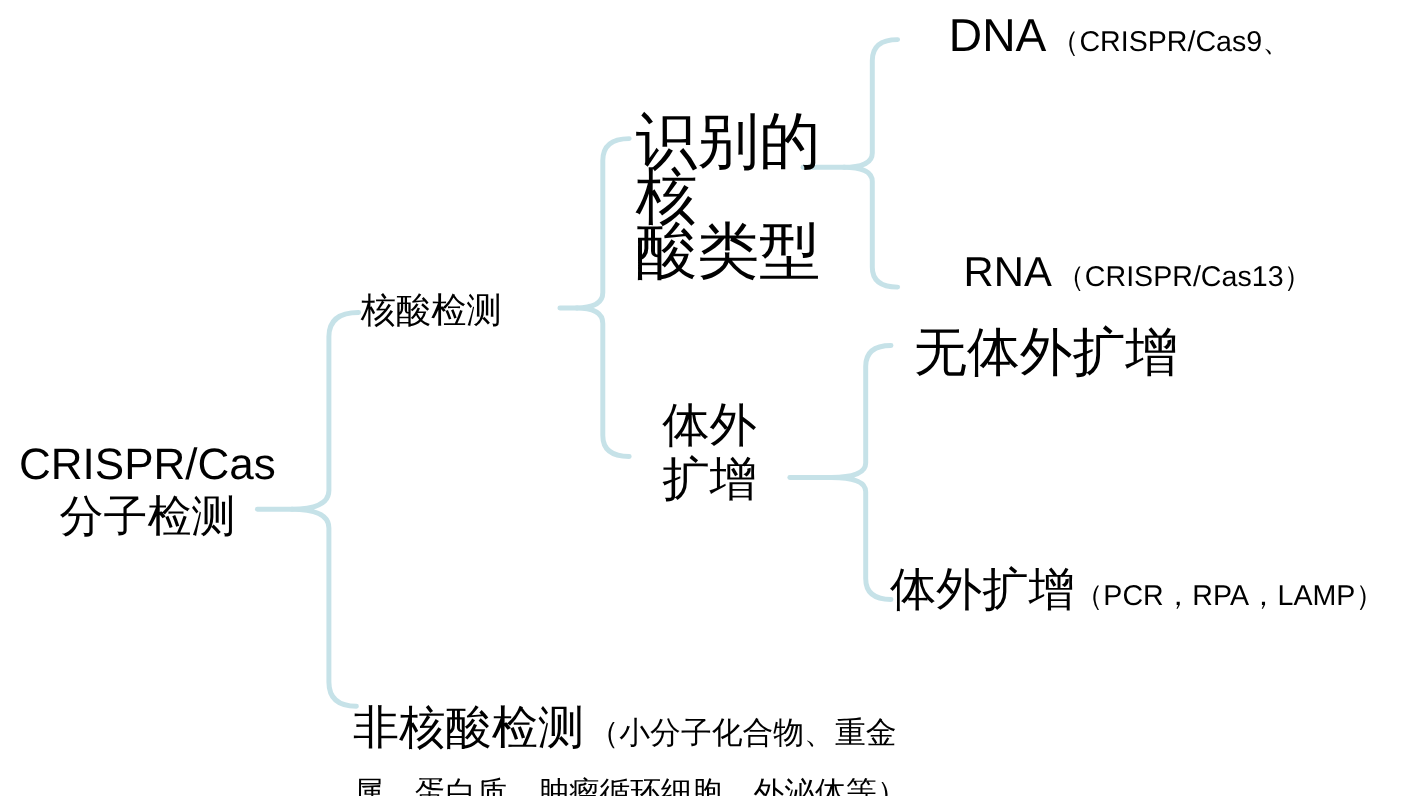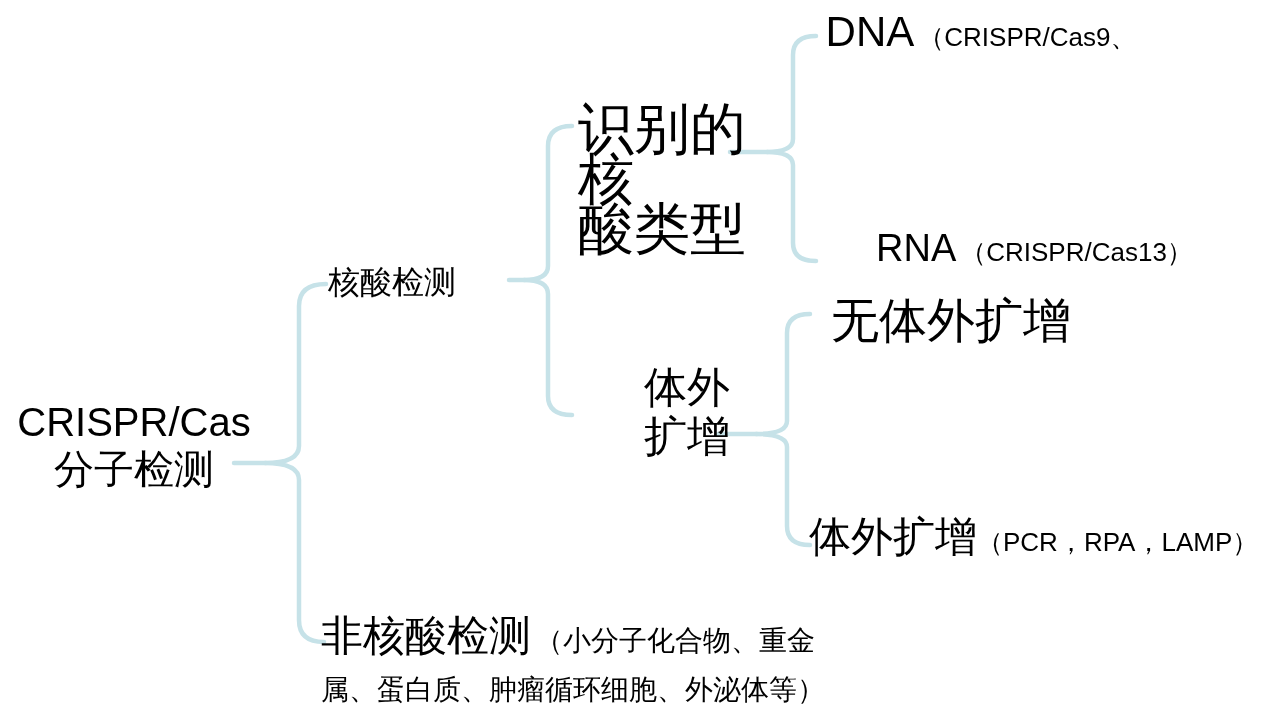--- a/index.html
+++ b/index.html
@@ -23,38 +23,38 @@
   .cjk   { font-family: "Liberation Serif", "DejaVu Serif", serif; }
   .latin { font-family: "Liberation Sans", "DejaVu Sans", sans-serif; }
 
   .root { left: 14px; top: 399px; width: 240px; text-align: center; }
   .root-title { font-size: 40px; line-height: 46px; }
   .root-sub   { font-size: 40px; line-height: 50px; }
 
   .branch-nucleic { left: 328px; top: 258px; font-size: 32px; line-height: 48px; white-space: nowrap; }
 
   .node-type { left: 578px; top: 104px;  width: 180px; text-align: left; font-size: 56px; line-height: 50px; }
-  .node-amp  { left: 640px; top: 363px; width: 94px;  text-align: center; font-size: 43px; line-height: 49px; }
+  .node-amp  { left: 598px; top: 363px; width: 94px;  text-align: center; font-size: 43px; line-height: 49px; }
 
-  .leaf-dna  { left: 749px; top: 8px; width: 464px; text-align: center; }
+  .leaf-dna  { left: 786px; top: 8px; width: 464px; text-align: center; }
   .big-latin { font-size: 42px; }
   .rna-label { font-size: 38px; }
   .note      { font-size: 26px; }
   .dna-line1 { line-height: 48px; white-space: nowrap; }
   .dna-line2 { line-height: 30px; }
 
   .leaf-rna    { left: 876px; top: 226px; white-space: nowrap; line-height: 44px; text-align: center; }
   .leaf-no-amp { left: 831px; top: 298px; font-size: 48px; line-height: 46px; white-space: nowrap; }
   .leaf-amp    { left: 809px; top: 512px; white-space: nowrap; line-height: 50px; }
   .amp-label   { font-size: 42px; }
 
   .branch-non-nucleic { left: 321px; top: 612px; width: 600px; }
   .nn-label  { font-size: 42px; }
   .note-cjk  { font-size: 28px; }
-  .nn-line1  { line-height: 48px; white-space: nowrap; }
+  .nn-line1  { line-height: 60px; white-space: nowrap; margin-top: 20px; }
   .nn-line2  { line-height: 34px; margin-top: 4px; }
 </style>
 </head>
 <body>
 
 <div class="stage">
 
   <svg class="braces" width="1280" height="724" viewBox="0 0 1280 724">
 
     <path d="M 326 284 Q 299 284 299 306 L 299 446 Q 299 463 265 463 Q 299 463 299 480 L 299 620 Q 299 642 324 642"></path>

